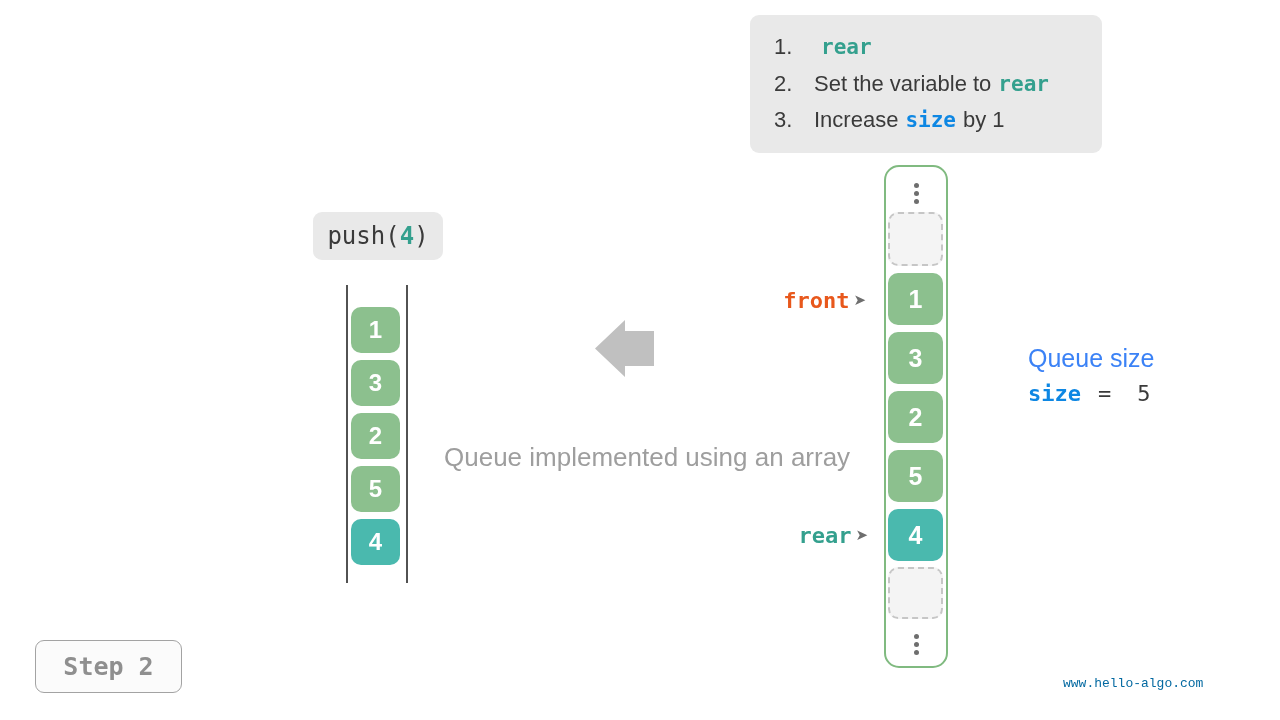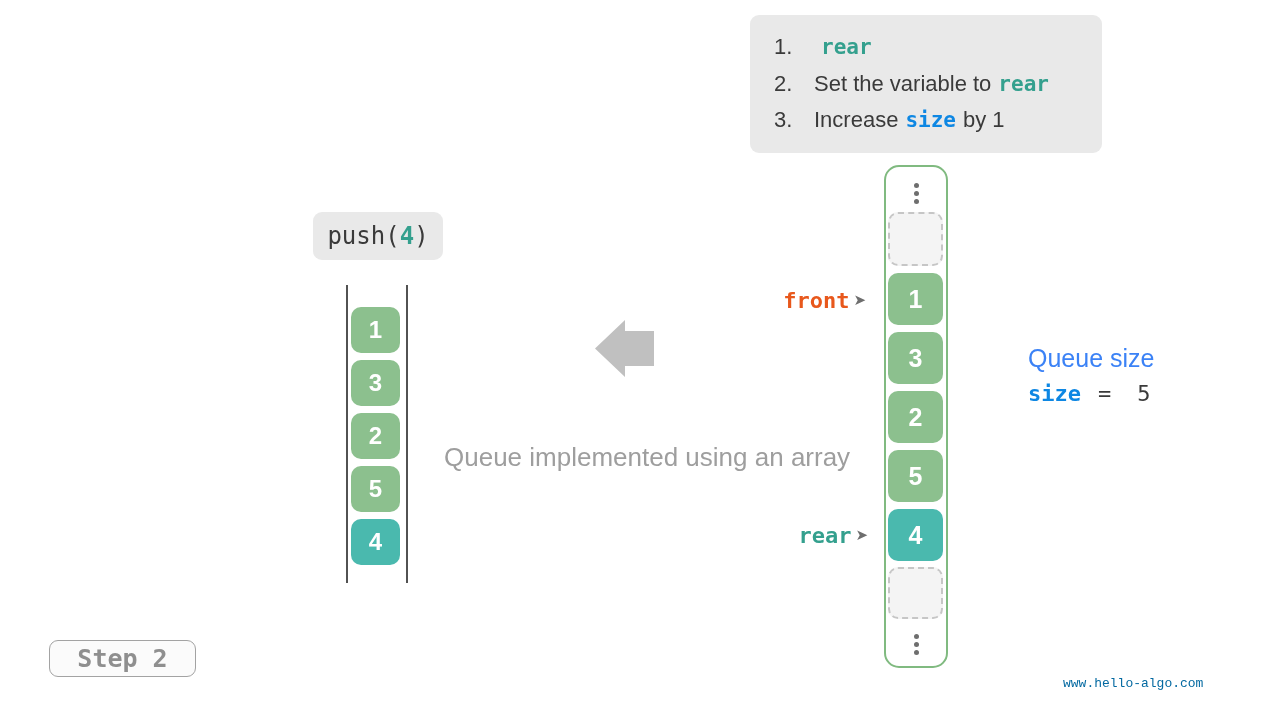--- a/index.html
+++ b/index.html
@@ -87,21 +87,21 @@
   .qsize-row {
     position:absolute; left:1028px; top:381px; display:flex; align-items:center;
     font-family:"DejaVu Sans Mono", monospace; font-size:22px; color:#3a3a3a;
   }
   .qsize-row .qvar { color:#0e87e3; font-weight:bold; }
   .qsize-row .qop  { margin-left:17px; }
   .qsize-row .qval { margin-left:26px; }
 
   
   .step-badge {
-    position:absolute; left:49px; top:640px; width:147px; height:37px;
+    position:absolute; left:35px; top:640px; width:147px; height:53px;
     background:#fbfbfb; border:1.5px solid #a3a3a3; border-radius:9px;
     display:flex; align-items:center; justify-content:center;
     font-family:"DejaVu Sans Mono", monospace; font-weight:bold; font-size:25px;
     color:#8f8f8f; white-space:pre;
   }
 
   
   .watermark {
     position:absolute; left:1063px; top:676px;
     font-family:Liberation Mono, monospace; font-size:13px; color:#0369a1;

